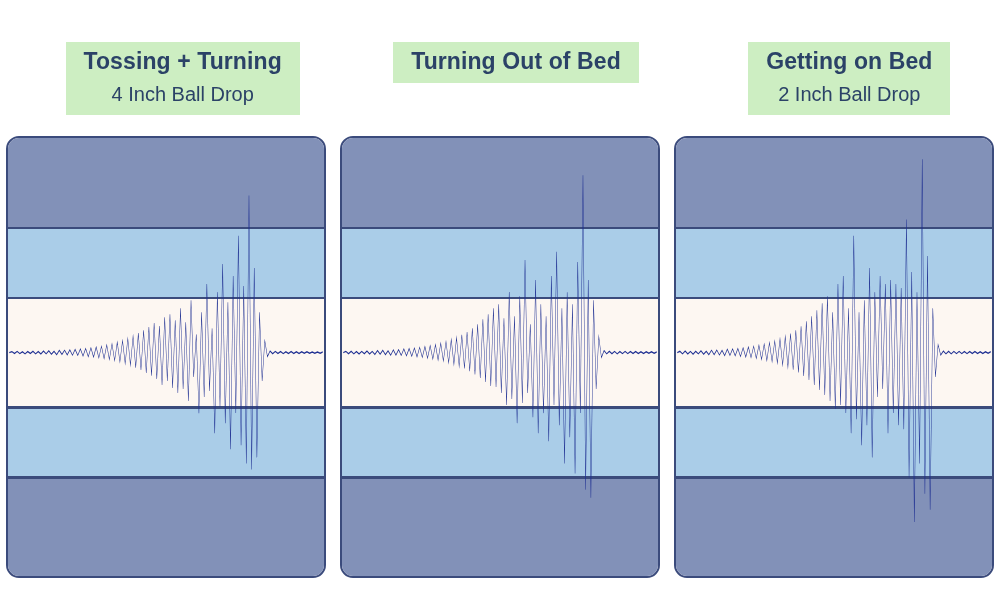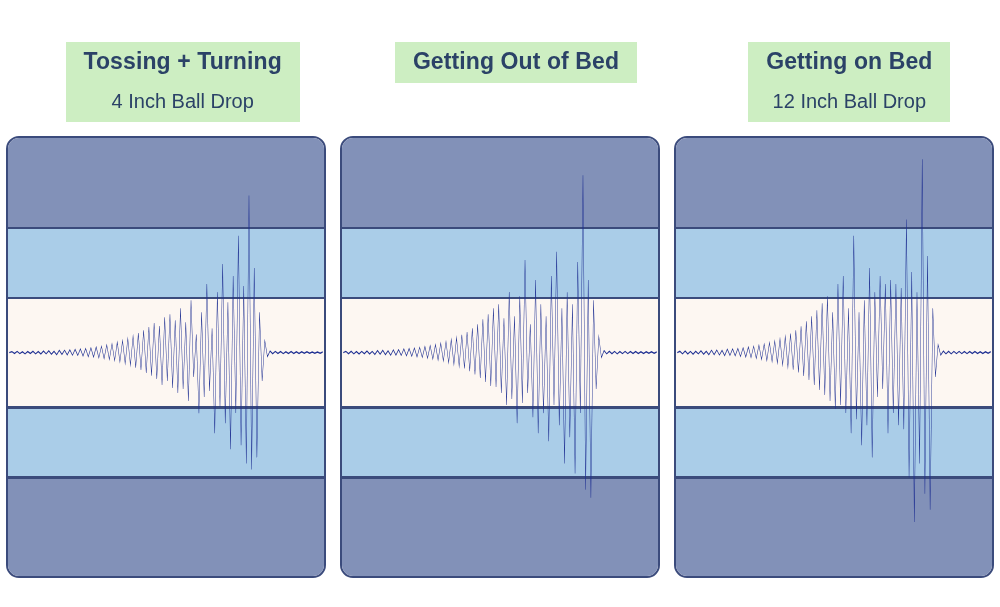--- a/index.html
+++ b/index.html
@@ -26,21 +26,21 @@
     line-height:1.18;
   }
   .head-title{
     display:block;
     font-size:23px;font-weight:bold;color:#2b4267;
     letter-spacing:.1px;white-space:nowrap;
   }
   .head-sub{
     display:block;
     font-size:20px;font-weight:normal;color:#2b4267;
-    margin-top:15px;white-space:nowrap;
+    margin-top:8px;white-space:nowrap;
   }
 
   
   .panels{
     position:absolute;left:6px;top:136px;width:988px;height:444px;
     display:flex;gap:14px;
   }
   .panel{
     position:relative;
     width:320px;height:442px;
@@ -67,28 +67,28 @@
 
     <div class="head-cell">
       <div class="head-box">
         <span class="head-title">Tossing + Turning</span>
         <span class="head-sub">4 Inch Ball Drop</span>
       </div>
     </div>
 
     <div class="head-cell">
       <div class="head-box">
-        <span class="head-title">Getting Out of Bed</span>
+        <span class="head-title">Turning Out of Bed</span>
       </div>
     </div>
 
     <div class="head-cell">
       <div class="head-box">
         <span class="head-title">Getting on Bed</span>
-        <span class="head-sub">12 Inch Ball Drop</span>
+        <span class="head-sub">2 Inch Ball Drop</span>
       </div>
     </div>
 
   </div>
 
   <div class="panels">
 
     <div class="panel">
       <div class="bands">
           <div class="band" style="top: 0%; height: 20.5%; background: rgb(130, 145, 184);"></div>

